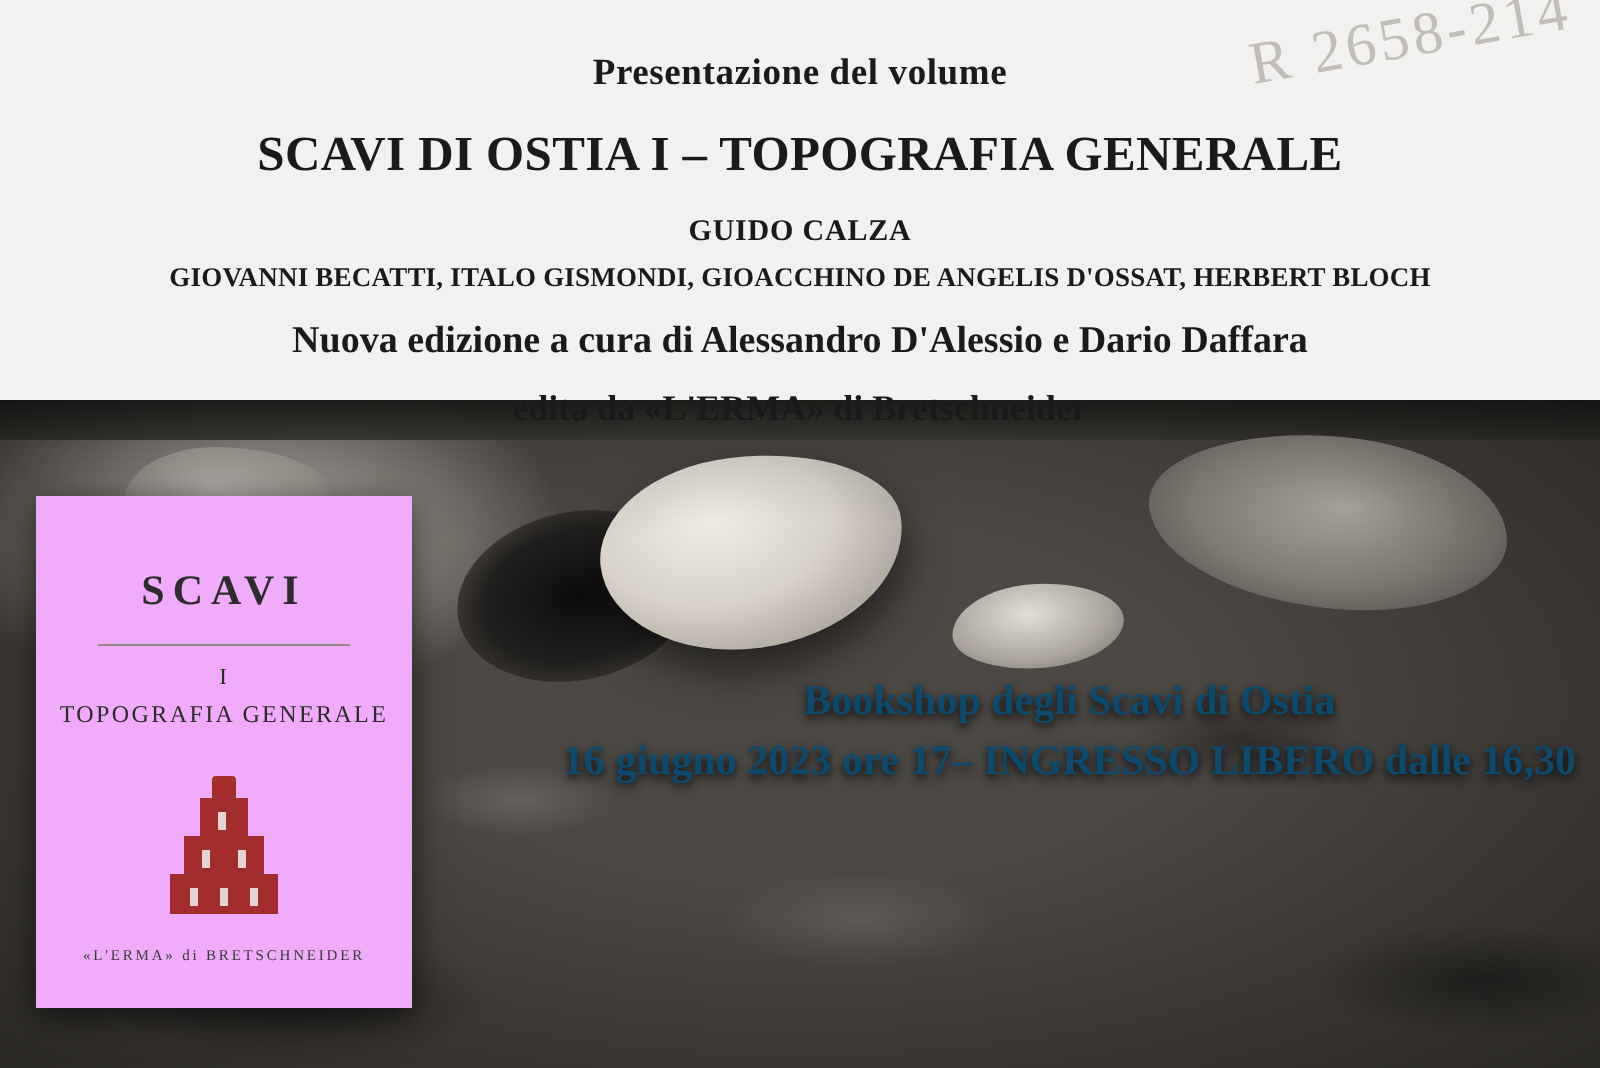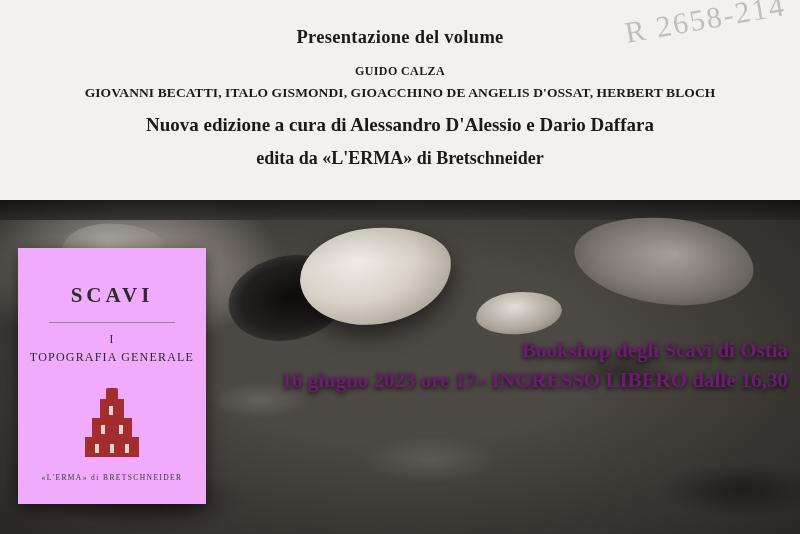--- a/index.html
+++ b/index.html
@@ -39,21 +39,21 @@
     letter-spacing: 0.3px;
   }
   .line-title {
     margin-top: 16px;
     font-size: 24.5px;
     font-weight: bold;
     letter-spacing: 0.2px;
   }
   .line-author {
     margin-top: 16px;
-    font-size: 12px;
+    font-size: 15px;
     font-weight: bold;
     letter-spacing: 0.4px;
   }
   .line-authors {
     margin-top: 6px;
     font-size: 13.5px;
     font-weight: bold;
     letter-spacing: 0.1px;
   }
   .line-edition {
@@ -244,40 +244,41 @@
     font-size: 7.5px;
     letter-spacing: 1.4px;
     color: #3a3a3a;
   }
 
   
   .event-info {
     position: absolute;
     right: 12px;
     top: 336px;
-    text-align: right;
-    color: #701a75;
+    text-align: center;
+    color: #0c4a6e;
     z-index: 9;
     text-shadow: 0 2px 5px rgba(0,0,0,.85);
     line-height: 1.42;
   }
   .event-line {
     font-size: 21px;
     font-weight: bold;
   }
 </style>
 </head>
 <body>
 
 <div id="poster">
 
   <div class="header">
     <div class="archival-mark">R 2658-214</div>
     <div class="header-inner">
       <div class="line-presentazione">Presentazione del volume</div>
+      <div class="line-title">SCAVI DI OSTIA I – TOPOGRAFIA GENERALE</div>
       <div class="line-author">GUIDO CALZA</div>
       <div class="line-authors">GIOVANNI BECATTI, ITALO GISMONDI, GIOACCHINO DE ANGELIS D'OSSAT, HERBERT BLOCH</div>
       <div class="line-edition">Nuova edizione a cura di Alessandro D'Alessio e Dario Daffara</div>
       <div class="line-publisher">edita da «L'ERMA» di Bretschneider</div>
     </div>
   </div>
 
   <div class="photo">
     <div class="photo-band-top"></div>
     <div class="shadow-pit"></div>

